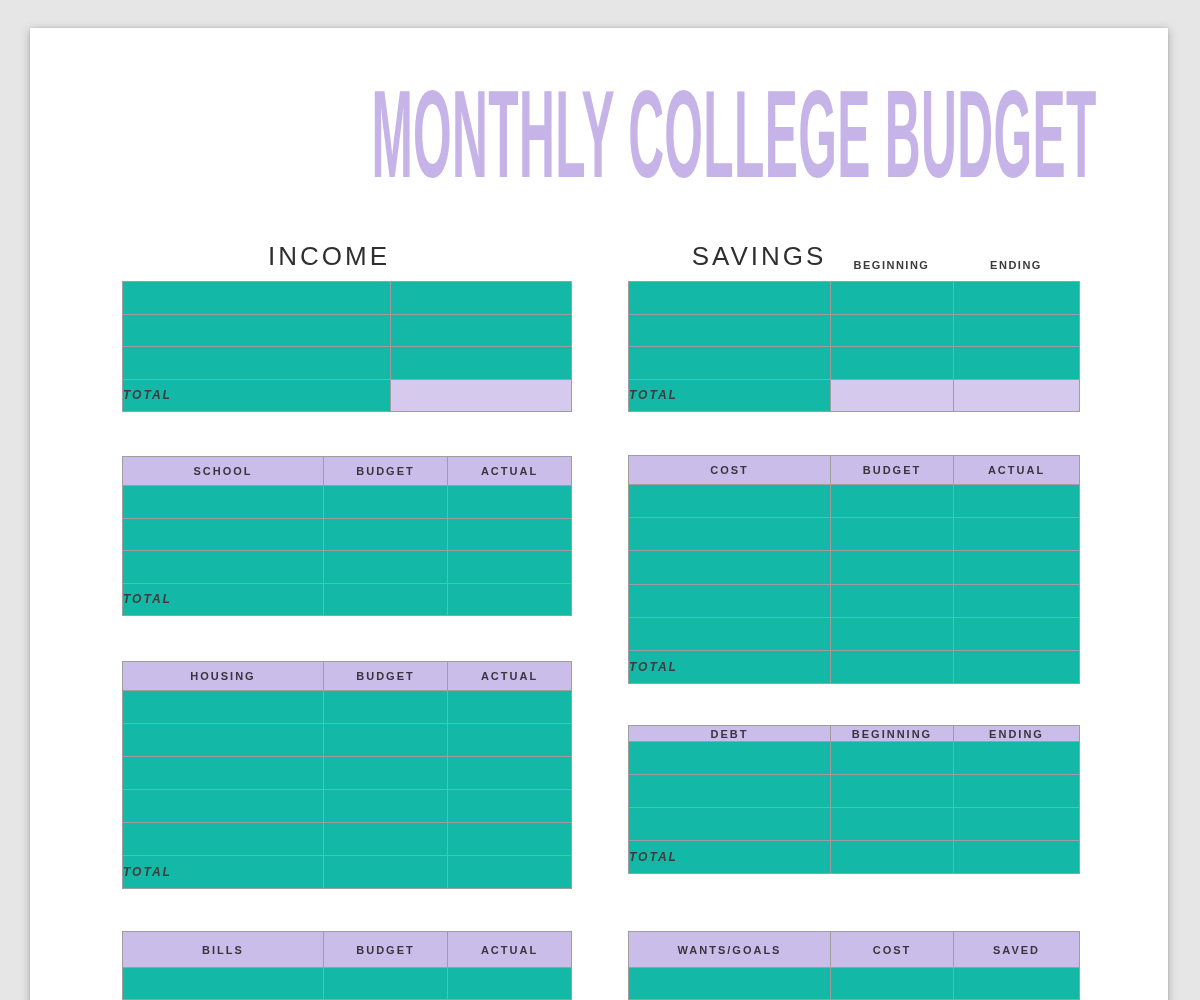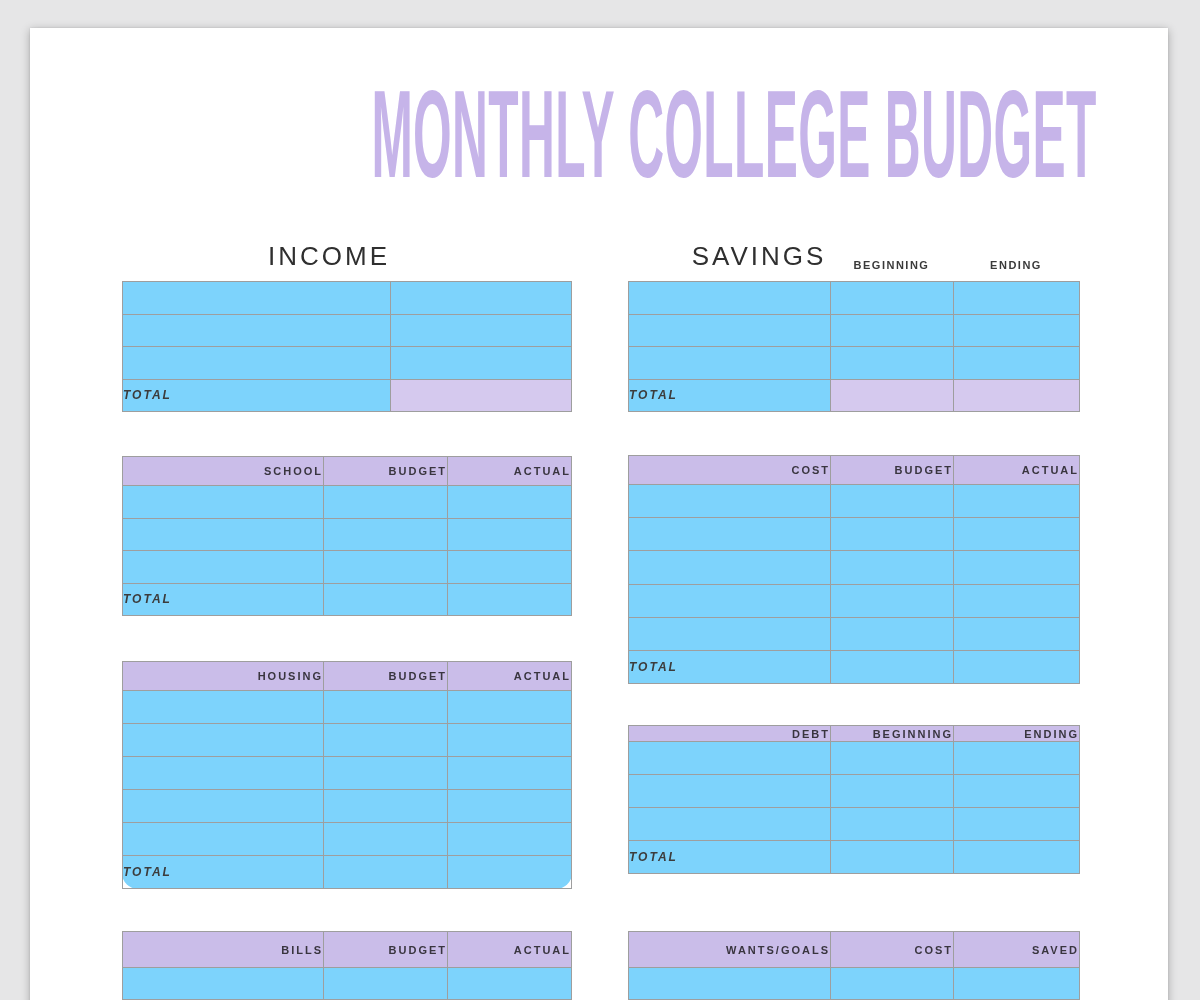--- a/index.html
+++ b/index.html
@@ -33,49 +33,49 @@
   .col-label {
     position:absolute; text-align:center;
     font-size:11px; font-weight:bold; letter-spacing:1.5px;
     color:#3a3a3a; line-height:1.2;
   }
   #beginning-label { left:800px; top:231px; width:123px; }
   #ending-label   { left:923px; top:231px; width:126px; }
 
   .sheet-table {
     position:absolute; border-collapse:collapse; table-layout:fixed;
-    background:#7dd3fc;
+    background:#14b8a6;
     padding-left:36px;
   }
   .sheet-table td, .sheet-table th { border:1px solid #9e9e9e; padding:0; }
   .sheet-table th {
     background:#cabde9;
     font-size:11px; font-weight:bold; letter-spacing:2px;
-    color:#39353f; text-align:right;
+    color:#39353f; text-align:center;
   }
   .total {
     font-size:12px; font-weight:bold; font-style:italic;
     letter-spacing:2px; color:#3c3c3c;
     text-align:left; padding-left:10px;
   }
   .fill { background:#d5c9ee; }
 
   .r325 { height:32.5px; }
   .r33  { height:33px; }
   .r332 { height:33.2px; }
   .r32  { height:32px; }
   .hdr29 { height:29px; }
   .hdr30 { height:16px; }
   .hdr32 { height:36px; }
 
   #income-table  { left:92px;  top:253px; width:449px; }
   #savings-table { left:598px; top:253px; width:451px; }
   #school-table  { left:92px;  top:428px; width:449px; }
   #other-table   { left:598px; top:427px; width:451px; }
-  #housing-table { left:92px;  top:633px; width:449px;border-radius:16px; }
+  #housing-table { left:92px;  top:633px; width:449px; }
   #debt-table    { left:598px; top:697px; width:451px; }
   #bills-table   { left:92px;  top:903px; width:449px; }
   #wants-table   { left:598px; top:903px; width:451px; }
 </style>
 </head>
 <body>
 
 <div class="page">
 
   <div class="doc-title">MONTHLY COLLEGE BUDGET</div>

